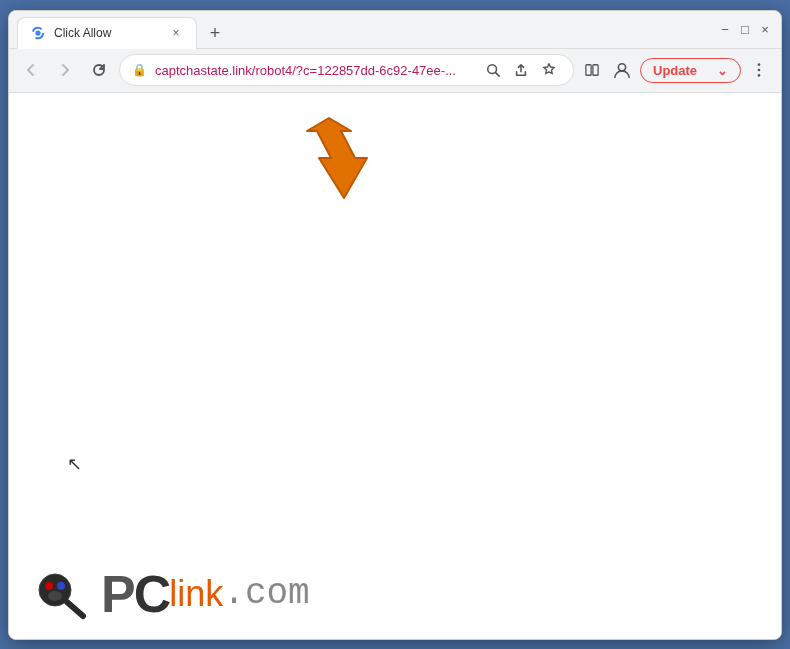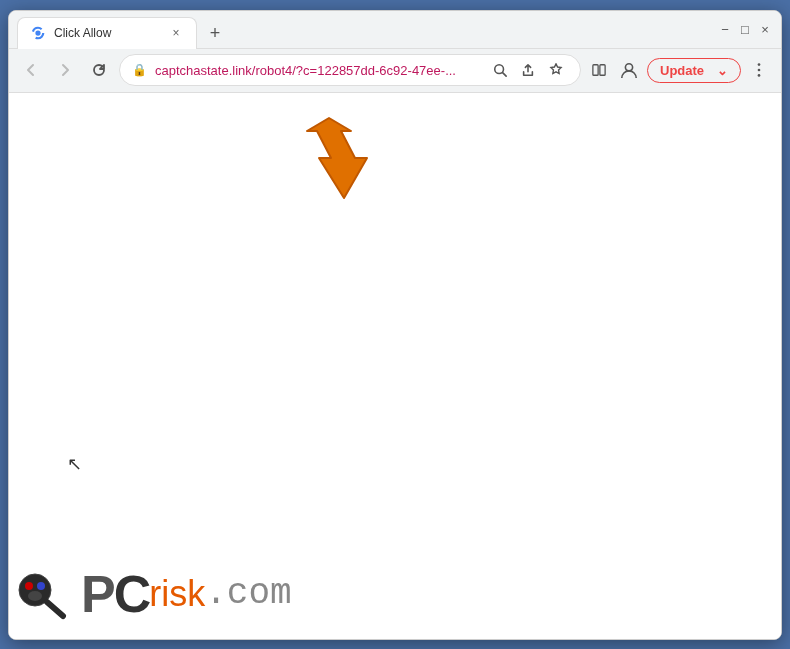--- a/index.html
+++ b/index.html
@@ -188,21 +188,21 @@
       background: transparent;
       border: 1.5px solid #e44;
       color: #e44;
       border-radius: 20px;
       padding: 4px 12px;
       font-size: 13px;
       font-weight: 600;
       cursor: pointer;
       display: flex;
       align-items: center;
-      gap: 13px;
+      gap: 20px;
     }
     .menu-btn {
       width: 28px;
       height: 28px;
       display: flex;
       align-items: center;
       justify-content: center;
       cursor: pointer;
       color: #555;
       font-size: 16px;
@@ -230,21 +230,21 @@
     
     .watermark {
       position: absolute;
       bottom: 0;
       left: 0;
       right: 0;
       height: 90px;
       background: rgba(255,255,255,0.85);
       display: flex;
       align-items: center;
-      padding: 0 4px;
+      padding: 0 24px;
       gap: 12px;
     }
     .pc-logo {
       display: flex;
       align-items: center;
       gap: 0;
     }
     .pc-logo-icon {
       width: 56px;
       height: 56px;
@@ -410,18 +410,18 @@
 
         <circle cx="16" cy="20" r="4" fill="#cc0000"></circle>
         <circle cx="28" cy="20" r="4" fill="#3344cc"></circle>
 
         <ellipse cx="22" cy="30" rx="7" ry="5" fill="#444"></ellipse>
       </svg>
       <div class="pc-logo">
         <span class="pc-logo-text">
           <span style="color:#555">P</span><span style="color:#333">C</span>
         </span>
-        <span class="risk-text">risk</span>
+        <span class="risk-text">link</span>
         <span class="domain-text">.com</span>
       </div>
     </div>
   </div>
 </div>
 
 </body></html>

